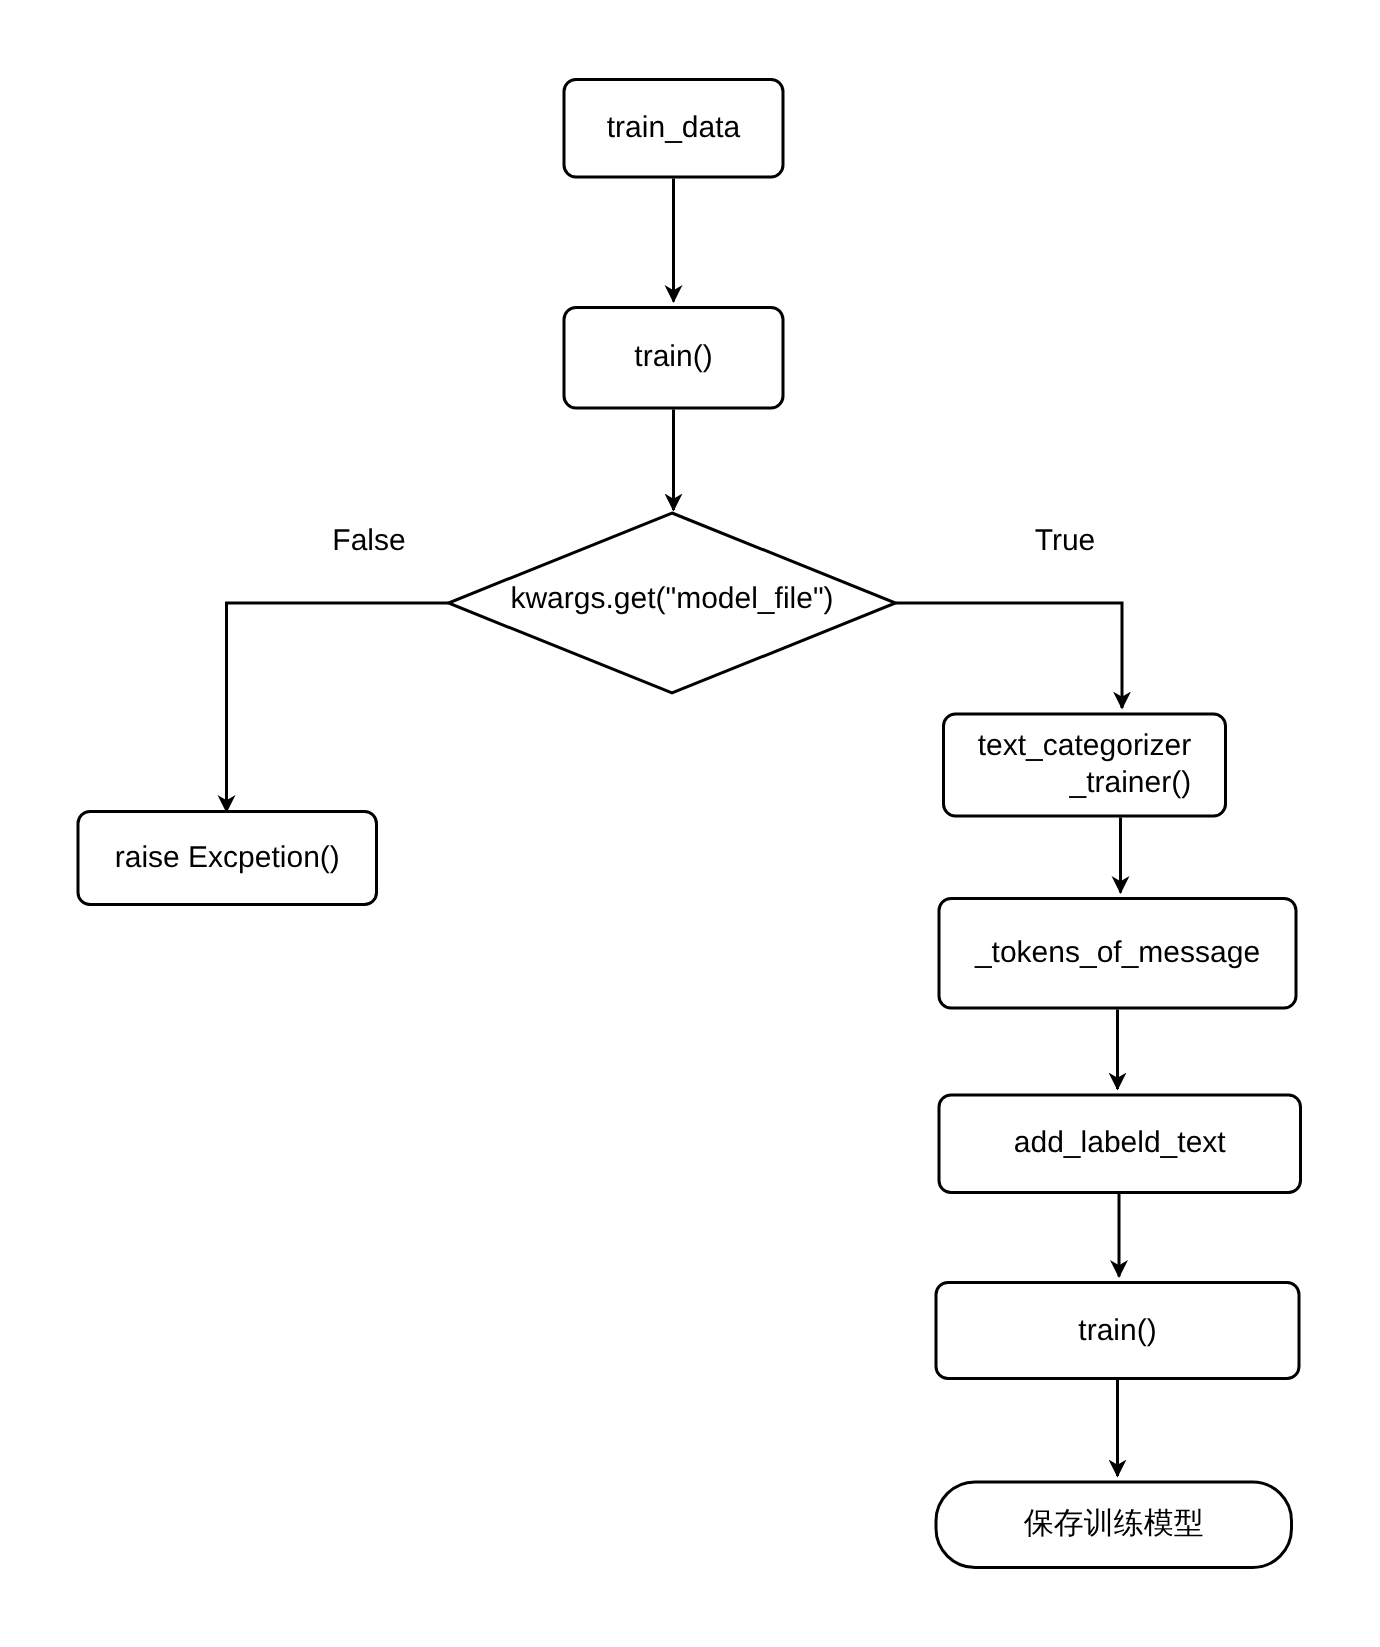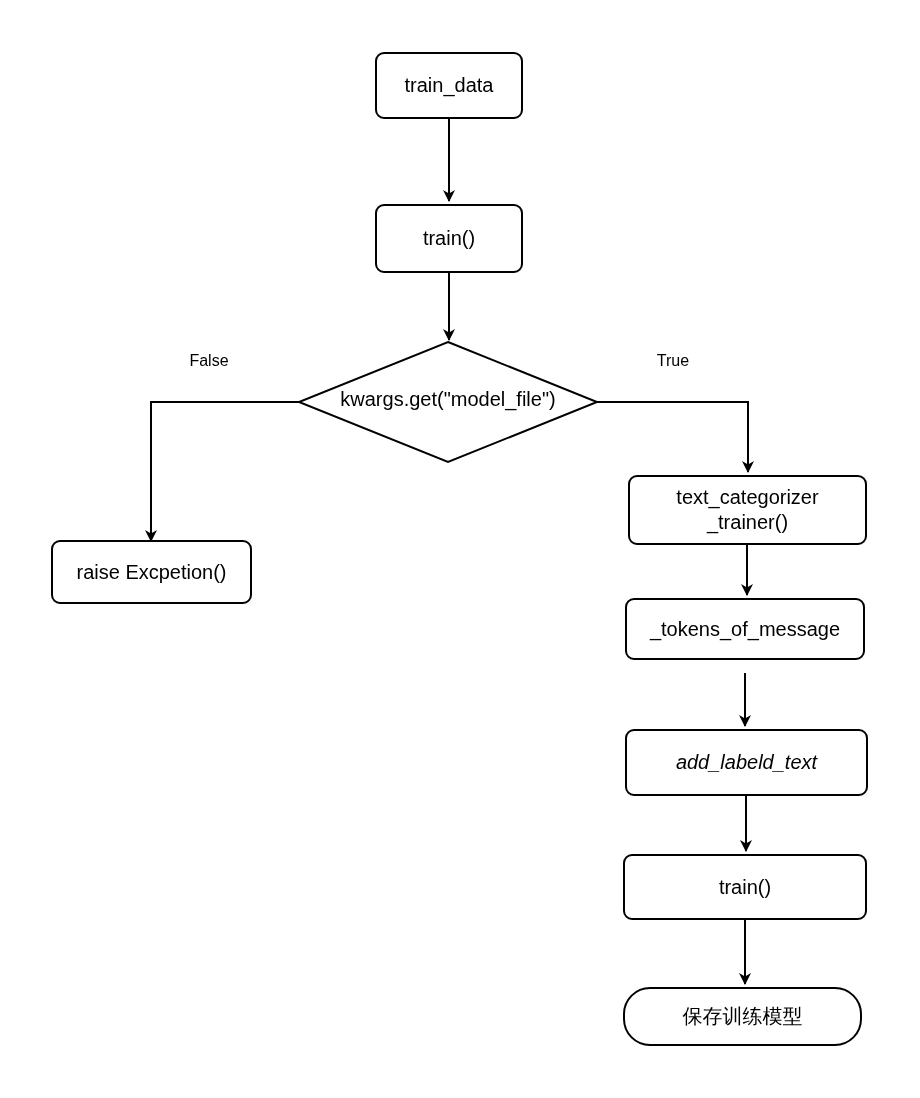--- a/index.html
+++ b/index.html
@@ -25,49 +25,50 @@
   }
   .node {
     position: absolute;
     box-sizing: border-box;
     border: 2px solid #000000;
     border-radius: 9px;
     background: #ffffff;
     display: flex;
     align-items: center;
     justify-content: center;
-    text-align: center;
+    text-align: right;
     font-size: 20px;
     line-height: 1.25;
     white-space: pre-line;
   }
   .edge-label {
     position: absolute;
-    font-size: 16px;
+    font-size: 20px;
     transform: translate(-50%, -50%);
     white-space: nowrap;
     background: #ffffff;
     padding: 0 2px;
+    margin-left: 37px;
   }
   .diamond-label {
     position: absolute;
     left: 308px;
     top: 388px;
     width: 280px;
     text-align: center;
     font-size: 20px;
     white-space: nowrap;
   }
   
   #node-train-data      { left: 375px; top: 52px;  width: 148px; height: 67px; }
   #node-train-call      { left: 375px; top: 204px; width: 148px; height: 69px; }
   #node-raise-exception { left: 51px;  top: 540px; width: 201px; height: 64px; }
-  #node-text-categorizer{ left: 628px; top: 475px; width: 239px; height: 70px; }
-  #node-tokens          { left: 625px; top: 598px; width: 240px; height: 62px; }
-  #node-add-labeld-text { left: 625px; top: 729px; width: 243px; height: 67px; font-style: italic; }
+  #node-text-categorizer{ left: 628px; top: 475px; width: 190px; height: 70px; }
+  #node-tokens          { left: 625px; top: 598px; width: 240px; height: 75px; }
+  #node-add-labeld-text { left: 625px; top: 729px; width: 243px; height: 67px; }
   #node-train-call-2    { left: 623px; top: 854px; width: 244px; height: 66px; }
   #node-save-model      { left: 623px; top: 987px; width: 239px; height: 59px; border-radius: 27px; }
   #label-false { left: 209px; top: 361px; }
   #label-true  { left: 673px; top: 361px; text-align: right; }
 </style>
 </head>
 <body>
 
 <div id="canvas">
 

